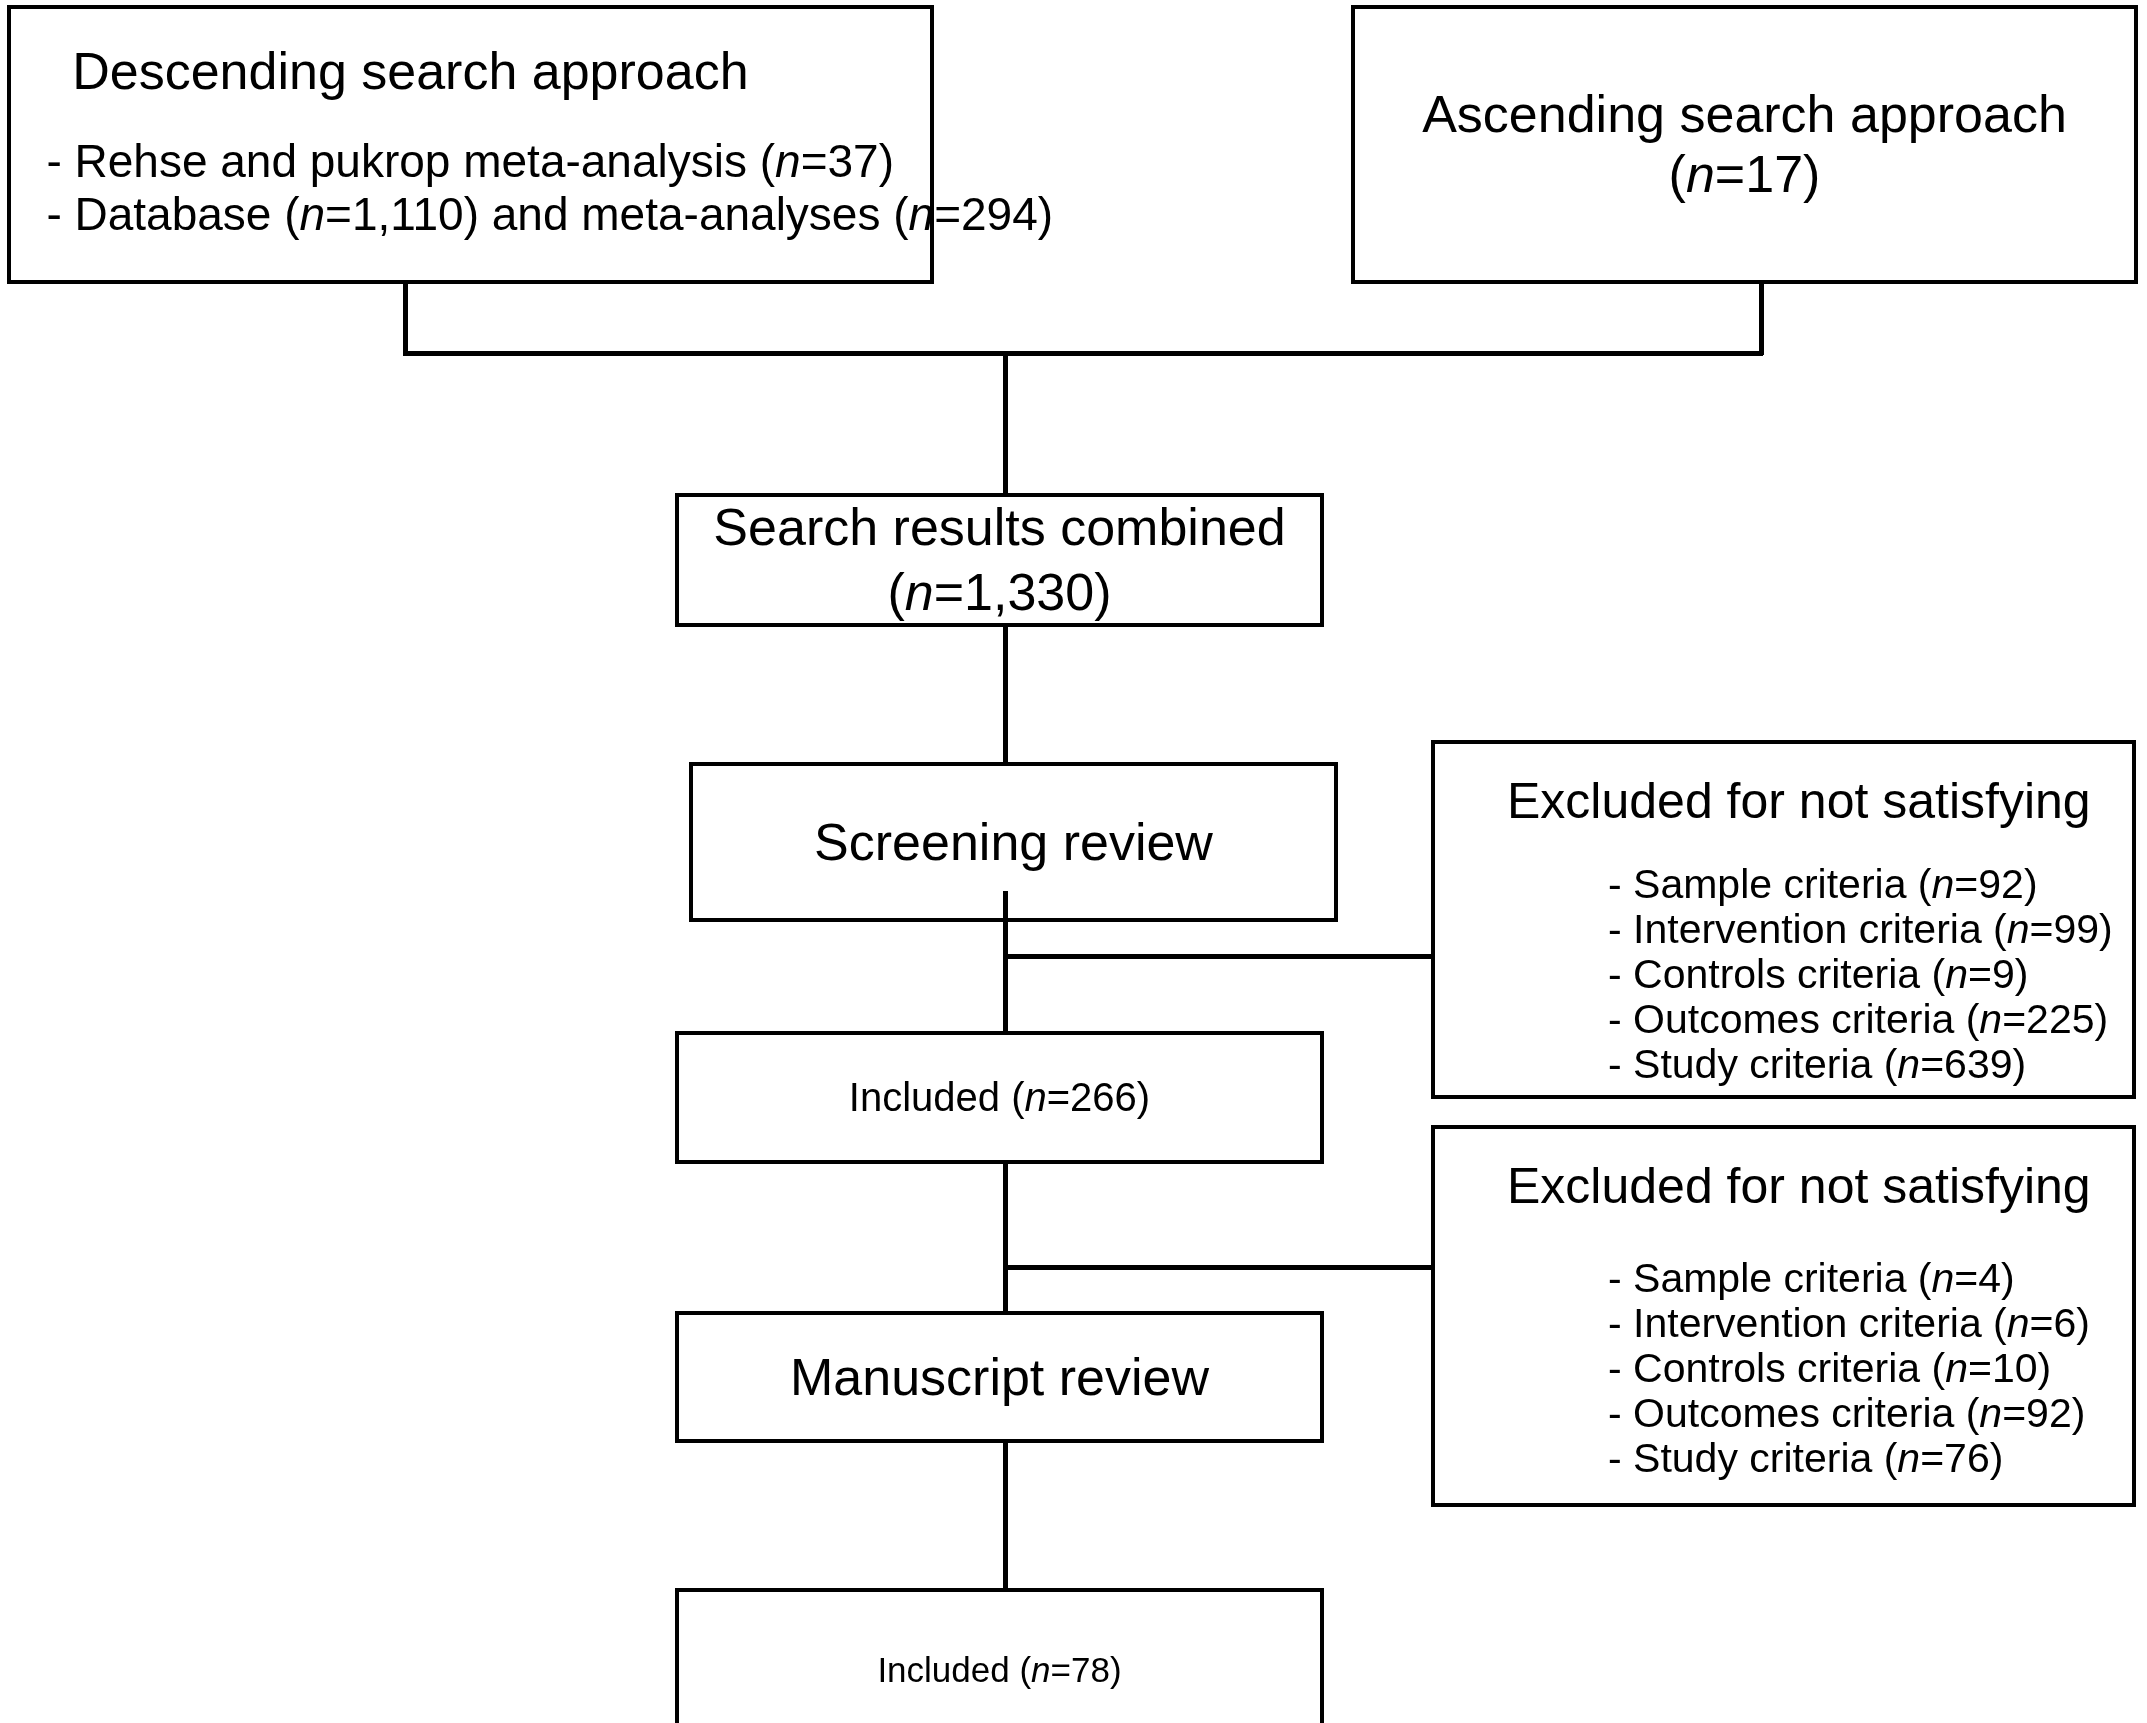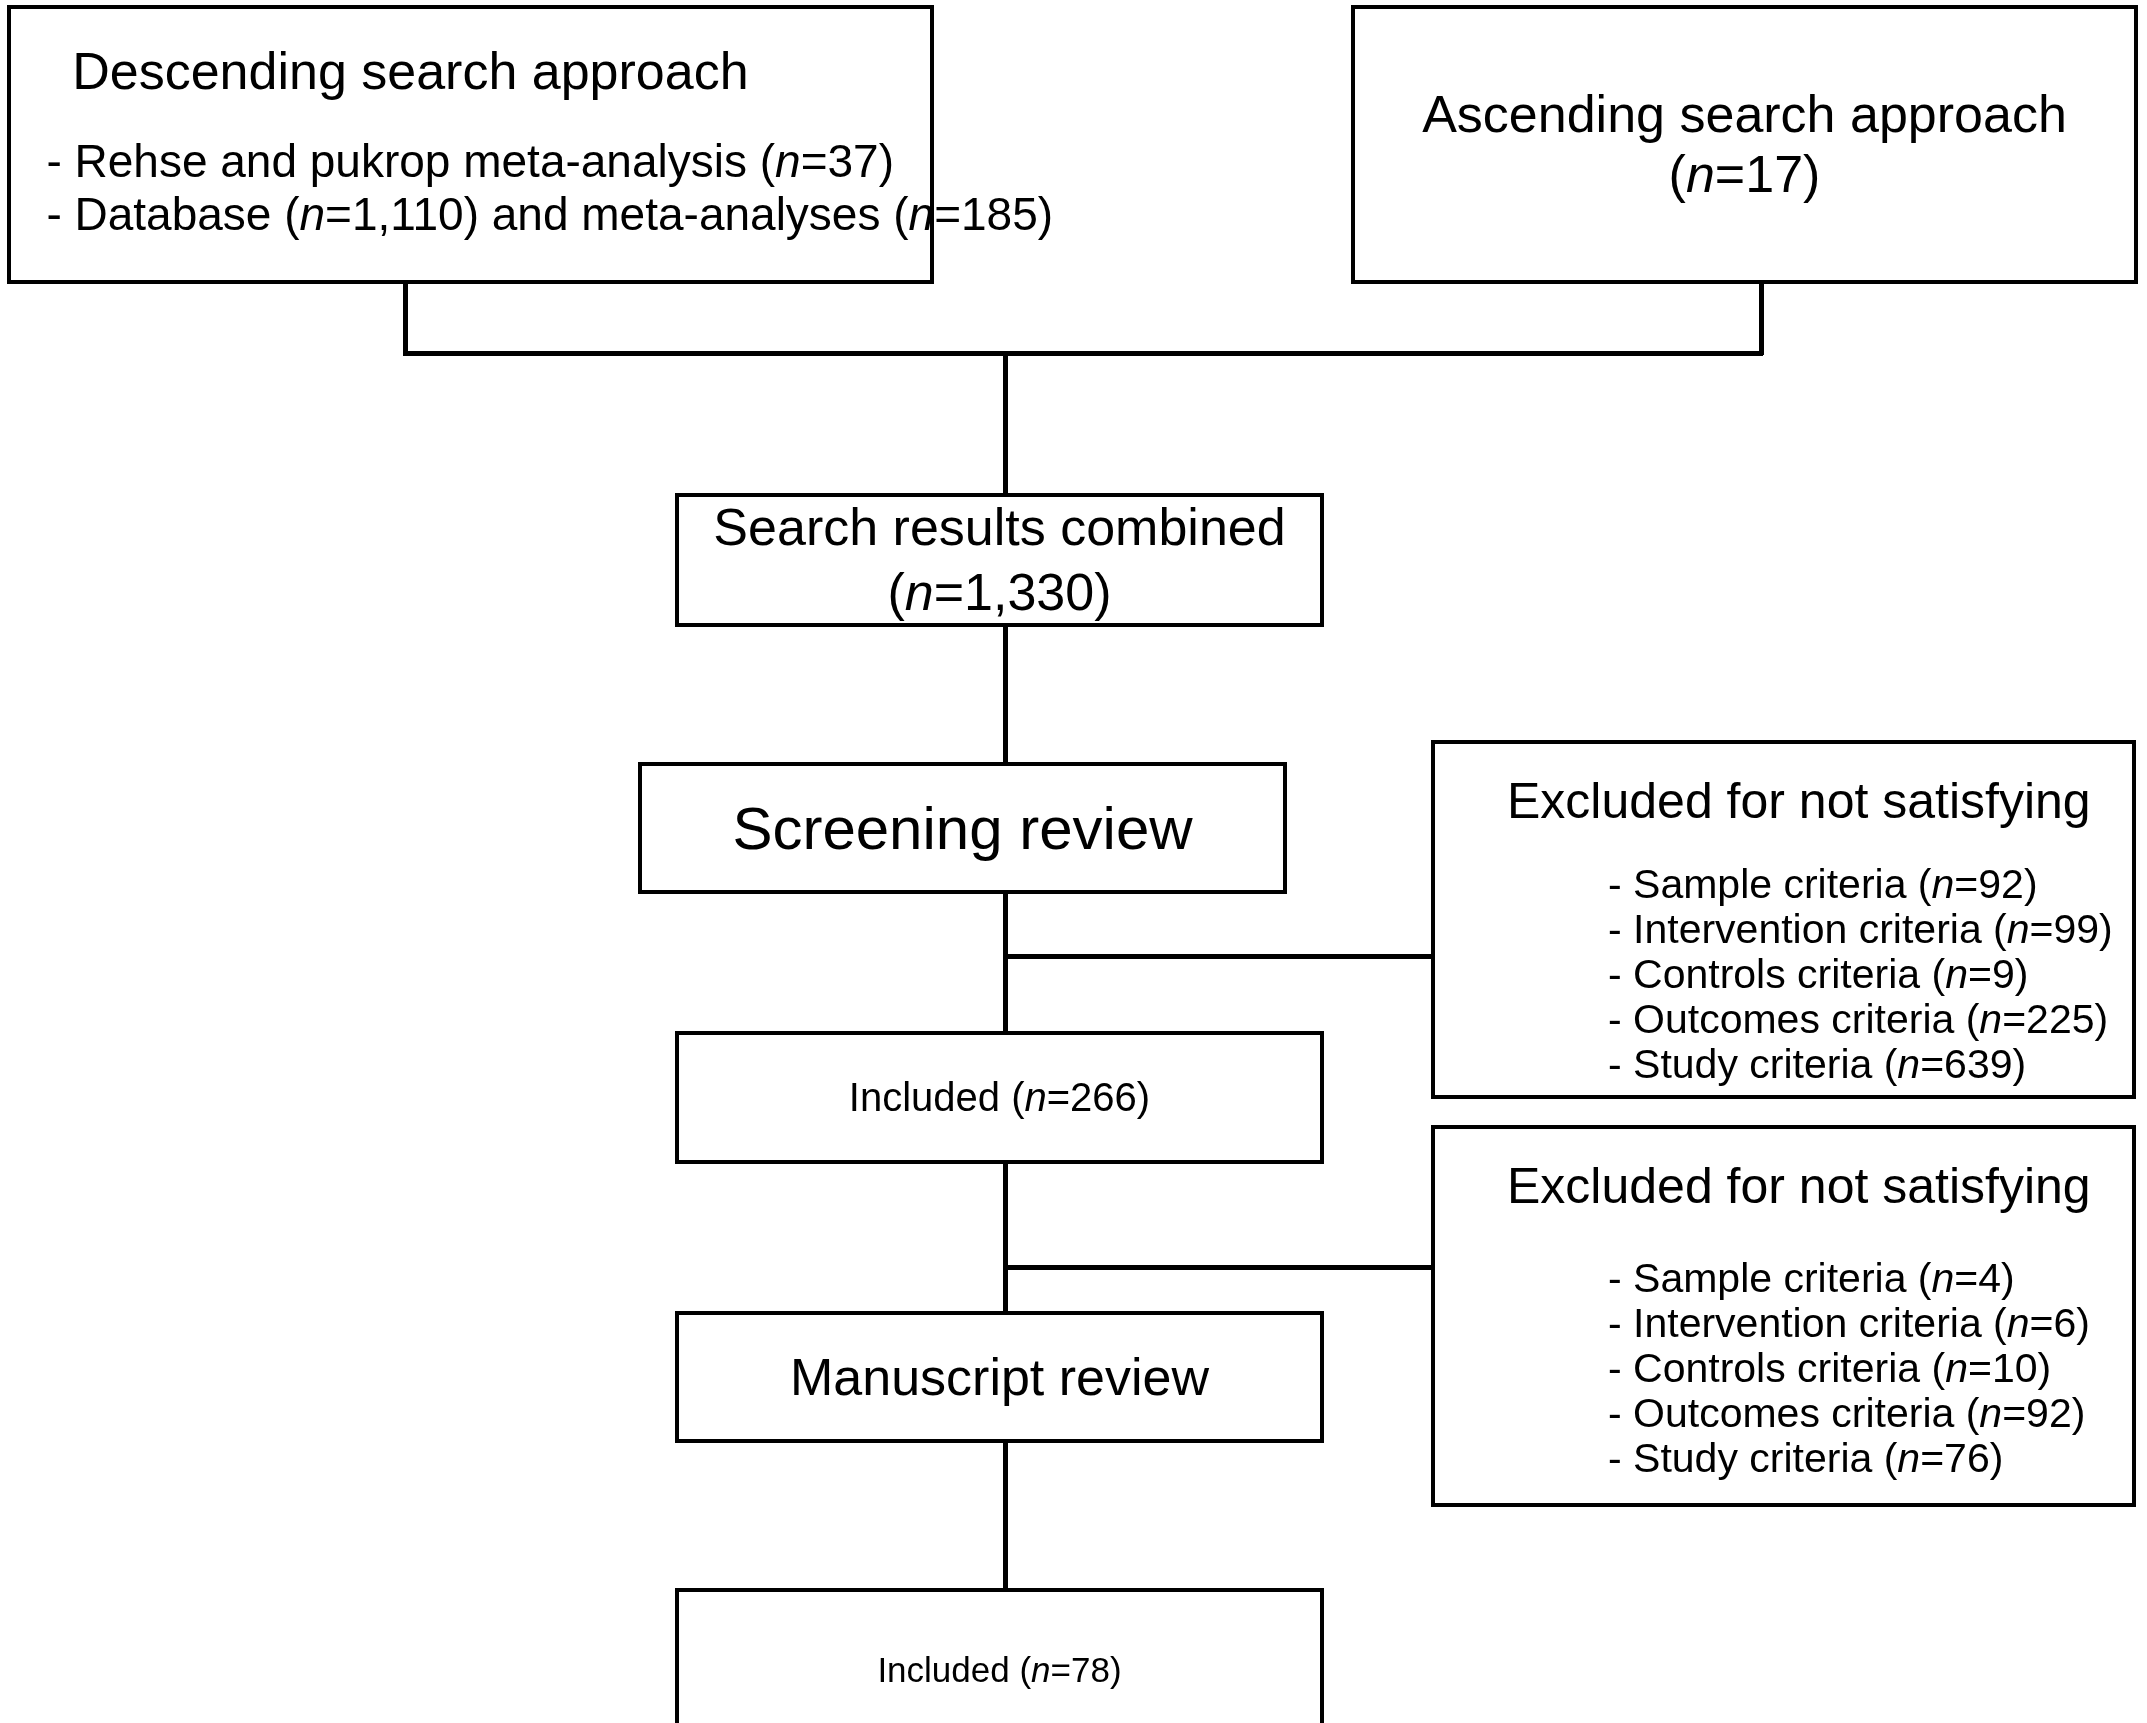--- a/index.html
+++ b/index.html
@@ -17,21 +17,21 @@
     box-sizing:border-box;
   }
   .flexcenter { display:flex; align-items:center; justify-content:center; text-align:center; }
   .col { flex-direction:column; }
   .line { position:absolute; background:#000000; }
   .it { font-style:italic; }
 
   #b-desc   { left:7.4px;    top:4.6px;    width:927px; height:279px;padding-left:12px; }
   #b-asc    { left:1351px; top:4.6px;    width:787px; height:279px; font-size:52px; }
   #b-comb   { left:675px;  top:493px;  width:649px; height:134px; font-size:52px; line-height:65px; }
-  #b-scr    { left:638px;  top:762px;  width:649px; height:132px; font-size:60px; }
+  #b-scr    { left:689px;  top:762px;  width:649px; height:160px; font-size:52px; }
   #b-exc1   { left:1431px; top:740px;  width:705px; height:359px; }
   #b-inc266 { left:675px;  top:1031px; width:649px; height:133px; font-size:40px; }
   #b-exc2   { left:1431px; top:1125px; width:705px; height:382px; }
   #b-man    { left:675px;  top:1311px; width:649px; height:132px; font-size:52px; }
   #b-inc78  { left:675px;  top:1588px; width:649px; height:164px; font-size:35px; }
 
   .desc-title { position:absolute; top:32px; left:0; width:798px; text-align:center; font-size:52px; }
   .desc-items { position:absolute; top:126px; left:35px; font-size:46px; line-height:53px; white-space:nowrap; }
   .exc-title  { margin:28px 0 0 72px; font-size:50px; }
   .exc-items  { font-size:41px; line-height:45px; white-space:nowrap; }
@@ -51,21 +51,21 @@
 </style>
 </head>
 <body>
 
 <div id="stage">
 
   <div class="box" id="b-desc">
     <div class="desc-title">Descending search approach</div>
     <div class="desc-items">
       <div><span>- Rehse and pukrop meta-analysis (</span><span class="it">n</span><span>=37)</span></div>
-      <div><span>- Database (</span><span class="it">n</span><span>=1,110) and meta-analyses (</span><span class="it">n</span><span>=185)</span></div>
+      <div><span>- Database (</span><span class="it">n</span><span>=1,110) and meta-analyses (</span><span class="it">n</span><span>=294)</span></div>
     </div>
   </div>
 
   <div class="box flexcenter" id="b-asc">
     <div><span>Ascending search approach (</span><span class="it">n</span><span>=17)</span></div>
   </div>
 
   <div class="line" id="l-stub-left"></div>
   <div class="line" id="l-stub-right"></div>
   <div class="line" id="l-merge"></div>

